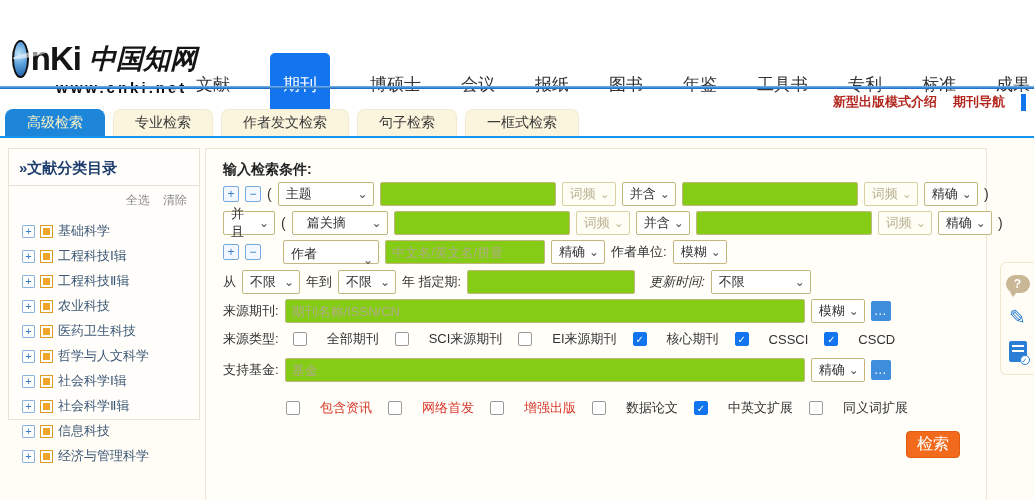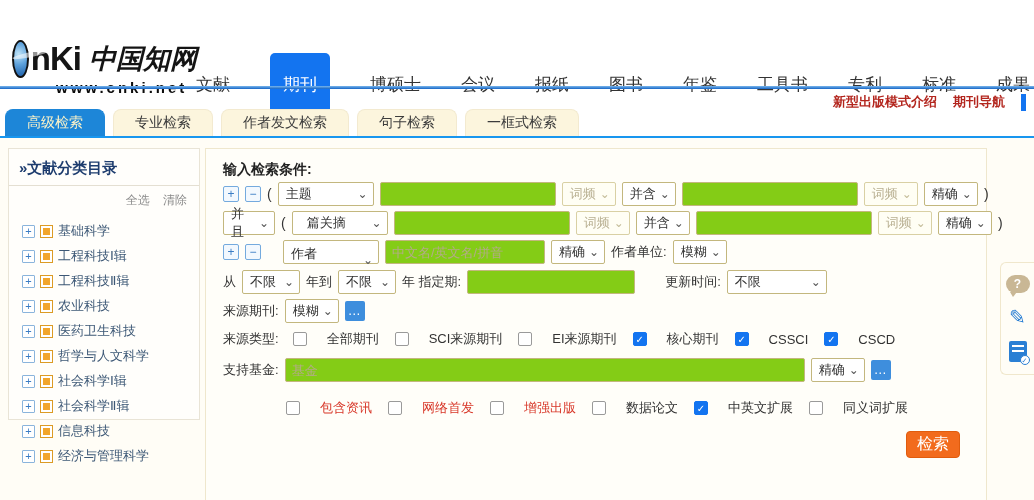--- a/index.html
+++ b/index.html
@@ -325,29 +325,30 @@
           <span>不限</span>
           <span class="chev">⌄</span>
         </span>
       <span class="lbl">年到</span>
       <span class="sel" style="width:58px;">
           <span>不限</span>
           <span class="chev">⌄</span>
         </span>
       <span class="lbl">年 指定期:</span>
       <input class="inp" style="width: 168px;">
-      <span class="lbl" style="margin-left:24px;">更新时间:</span>
+      <span class="lbl" style="margin-left:8px;font-style:italic;">更新时间:</span>
       <span class="sel" style="width:100px;">
           <span>不限</span>
           <span class="chev">⌄</span>
         </span>
     </div>
 
     <div class="row" style="top:150px;">
       <span class="lbl">来源期刊:</span>
+      <input class="inp" style="width: 520px;" placeholder="期刊名称/ISSN/CN">
       <span class="sel">
           <span>模糊</span>
           <span class="chev">⌄</span>
         </span>
       <span class="dots">…</span>
     </div>
 
     <div class="row" style="top:181px;">
       <span class="lbl" style="margin-right:8px;">来源类型:</span>
       <span class="cb-group">

